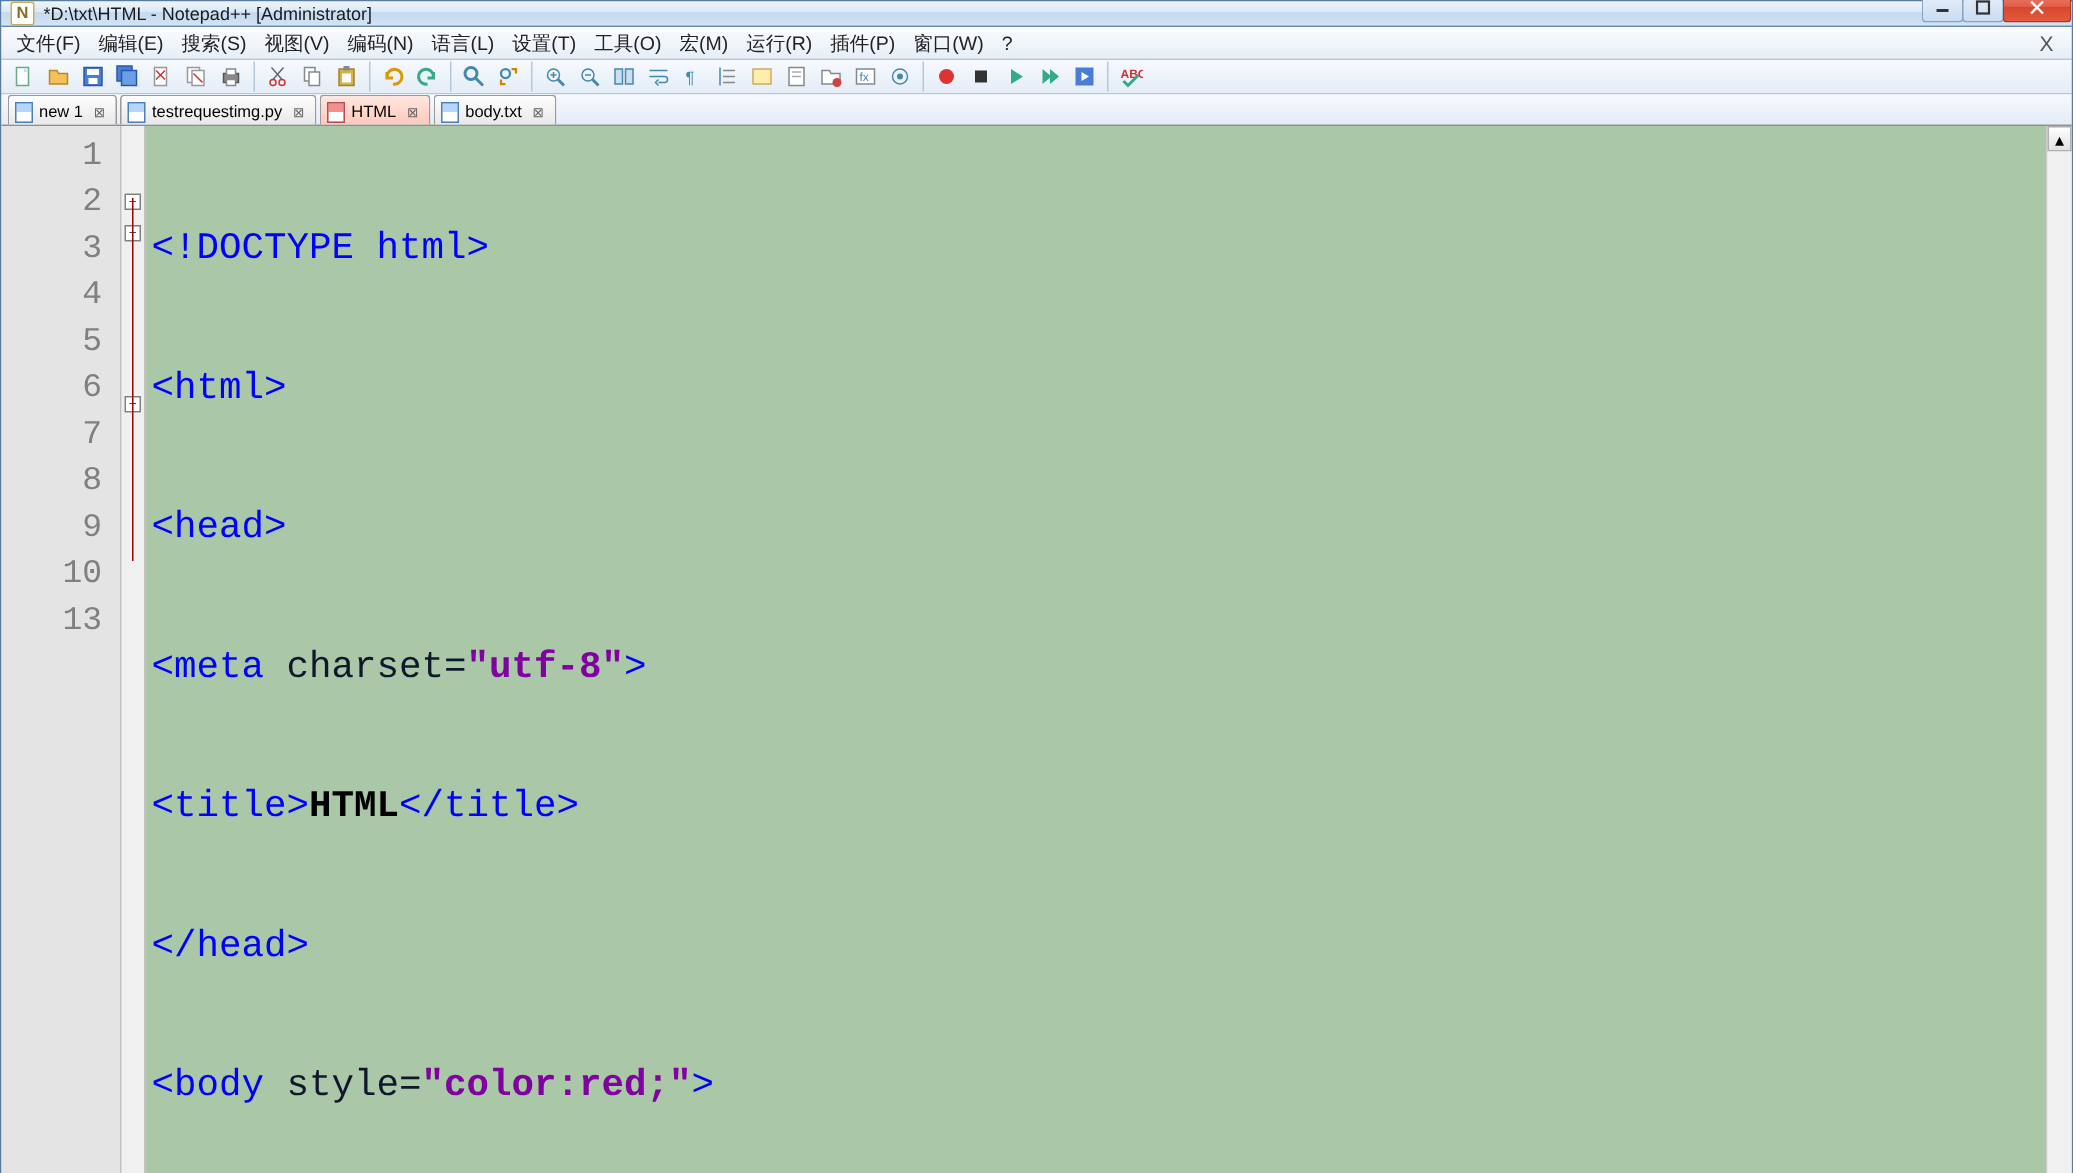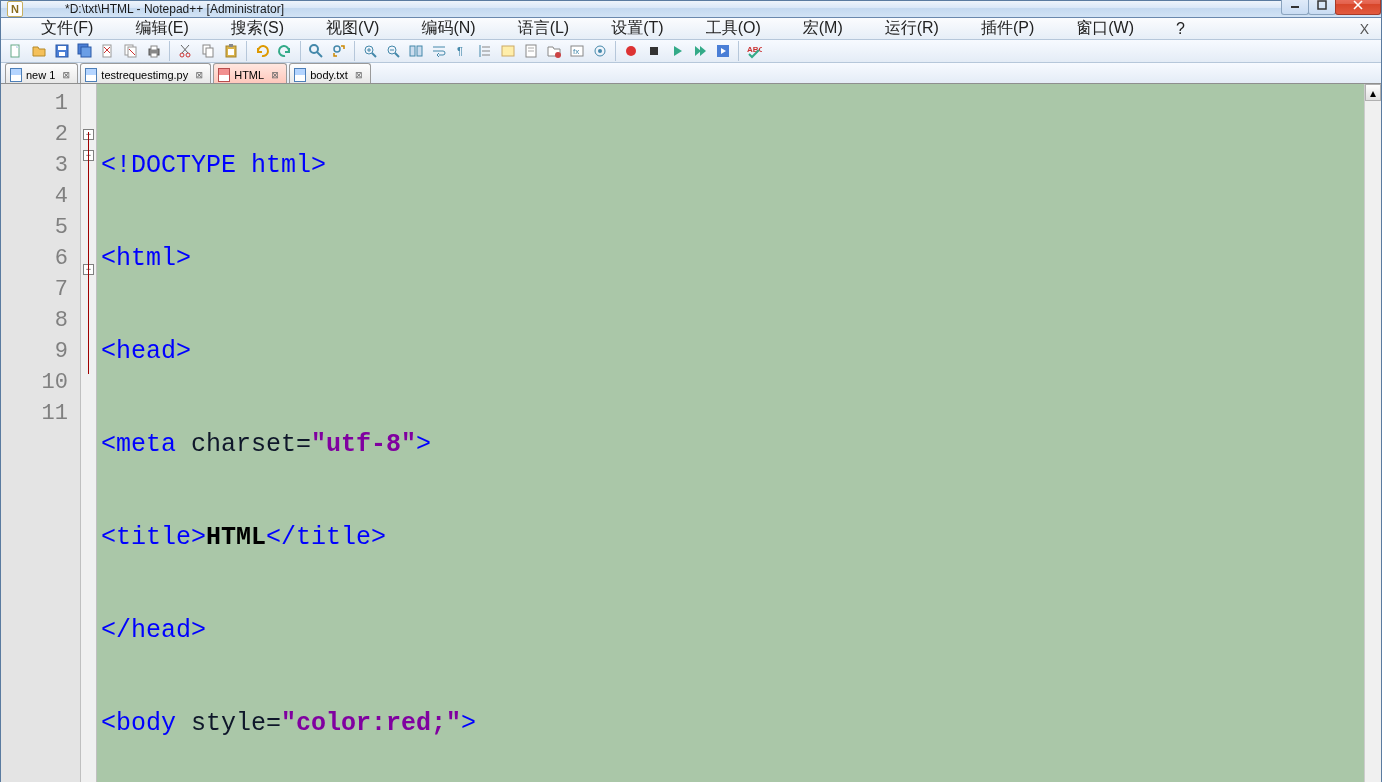--- a/index.html
+++ b/index.html
@@ -2,30 +2,30 @@
 <html><head>
 <meta charset="utf-8">
 <style>
 * { margin: 0; padding: 0; box-sizing: border-box; }
 body { font-family: "Microsoft YaHei", "SimSun", Arial, sans-serif; font-size: 12px; background: #f0f0f0; overflow: hidden; }
 .window { width: 1382px; height: 782px; display: flex; flex-direction: column; background: #fff; border: 1px solid #5a7ba0; }
 
 
 .titlebar { height: 28px; background: linear-gradient(to bottom, #eef4fb 0%, #d9e7f8 45%, #c4d9f0 46%, #d2e3f5 100%); display: flex; align-items: center; padding: 0 0 0 6px; border-bottom: 1px solid #6a88ad; }
 .titlebar .app-icon { width: 16px; height: 16px; margin-right: 6px; display: inline-flex; align-items: center; justify-content: center; font-size: 11px; color: #8a6d1e; font-weight: bold; background: #fff; border: 1px solid #c8b060; border-radius: 2px; }
-.titlebar .title { flex: 1; color: #1a1a1a; font-size: 12px; margin-left: 36px; }
+.titlebar .title { flex: 1; color: #1a1a1a; font-size: 12px; }
 .win-controls { display: flex; height: 20px; margin-top: -8px; }
 .win-btn { width: 28px; height: 20px; border: 1px solid #8aa3be; border-top: none; border-radius: 0 0 3px 3px; margin-left: -1px; display: flex; align-items: center; justify-content: center; background: linear-gradient(to bottom, #e8f0fa, #c9dcf3); cursor: pointer; }
 .win-btn.close { width: 46px; background: linear-gradient(to bottom, #f07a6a 0%, #e2604a 49%, #d8462a 50%, #e25a3f 100%); border-color: #a63a28; }
 .win-btn svg { width: 10px; height: 10px; }
 .win-btn.close svg { stroke: #fff; }
 
 
 .menubar { height: 22px; background: linear-gradient(to bottom, #fbfcfe, #e6eef7); border-bottom: 1px solid #b6c7da; display: flex; align-items: center; padding: 0 4px; }
-.menubar .menu-item { padding: 2px 6px; cursor: pointer; font-size: 16px; color: #222; margin-left: 30px; }
+.menubar .menu-item { padding: 2px 6px; cursor: pointer; font-size: 13px; color: #222; }
 .menubar .close-x { margin-left: auto; padding: 0 8px; font-size: 14px; color: #555; cursor: pointer; }
 
 
 .toolbar { height: 30px; background: linear-gradient(to bottom, #f7faff, #e4ecf6); border-bottom: 1px solid #b6c7da; display: flex; align-items: center; padding: 0 4px; gap: 1px; }
 .tool-btn { width: 22px; height: 22px; display: inline-flex; align-items: center; justify-content: center; border-radius: 2px; cursor: pointer; }
 .tool-sep { width: 1px; height: 20px; background: #b6c7da; margin: 0 3px; }
 .tool-btn svg { width: 16px; height: 16px; }
 
 
 .tabbar { height: 22px; background: linear-gradient(to bottom, #f7faff, #e4ecf6); border-bottom: 1px solid #8f8f8f; display: flex; align-items: center; padding: 0 4px; gap: 2px; }
@@ -332,21 +332,21 @@
       <div>1</div>
       <div>2</div>
       <div>3</div>
       <div>4</div>
       <div>5</div>
       <div>6</div>
       <div>7</div>
       <div>8</div>
       <div>9</div>
       <div>10</div>
-      <div>11</div>
+      <div>13</div>
     </div>
     <div class="fold-gutter">
       <div style="height:31px"></div>
       <div class="fold-box">−</div>
       <div class="fold-box">−</div>
       <div style="height:31px"></div>
       <div style="height:31px"></div>
       <div style="height:31px"></div>
       <div class="fold-box">−</div>
       <div class="fold-line" style="top:48px; height:242px;"></div>

